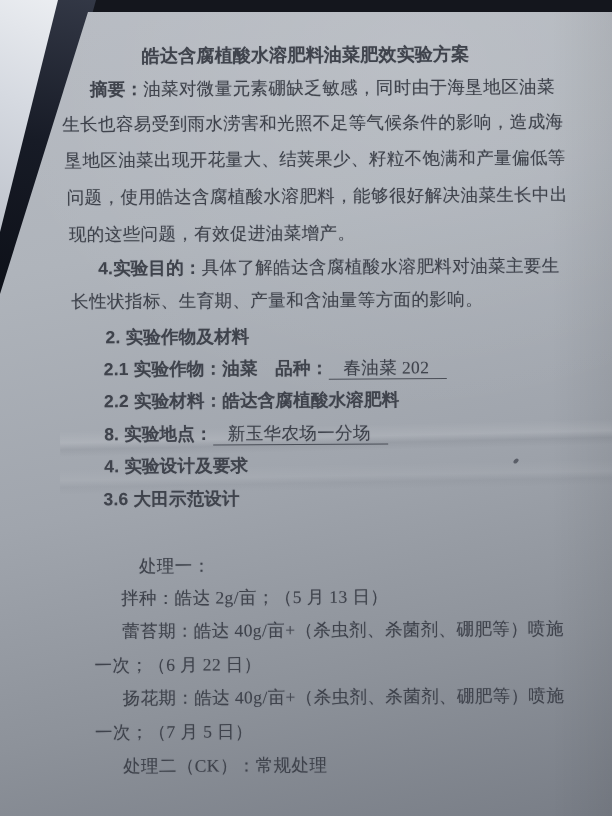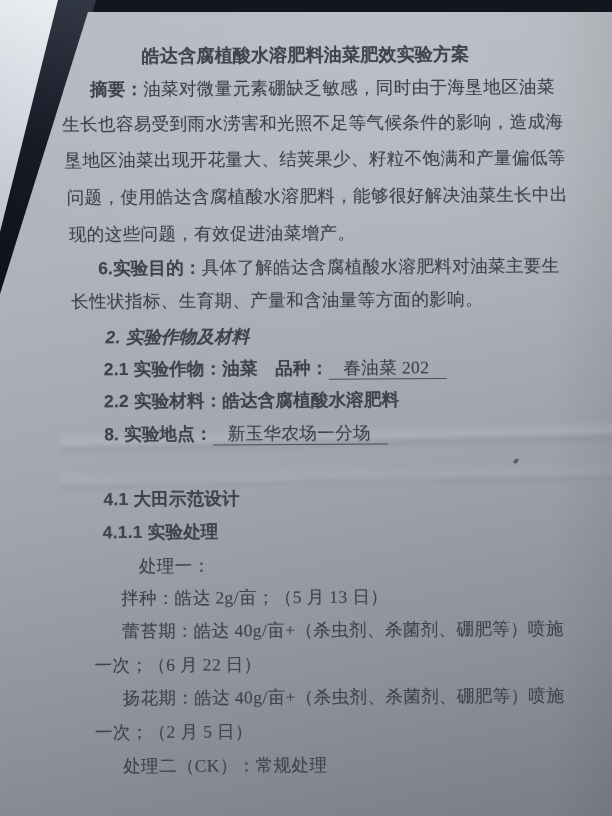--- a/index.html
+++ b/index.html
@@ -67,30 +67,30 @@
     <div class="crease c2"></div>
     <div class="speck"></div>
     <div class="text-layer">
       <div class="line b title-line" id="doc-title" style="left: 144px; top: 31px;">皓达含腐植酸水溶肥料油菜肥效实验方案</div>
 
     <div class="line" style="left: 92px; top: 64px;"><span class="b">摘要：</span><span>油菜对微量元素硼缺乏敏感，同时由于海垦地区油菜</span></div>
         <div class="line" style="left: 64px; top: 99px;"><span>生长也容易受到雨水涝害和光照不足等气候条件的影响，造成海</span></div>
         <div class="line" style="left: 66px; top: 135px;"><span>垦地区油菜出现开花量大、结荚果少、籽粒不饱满和产量偏低等</span></div>
         <div class="line" style="left: 68px; top: 172px;"><span>问题，使用皓达含腐植酸水溶肥料，能够很好解决油菜生长中出</span></div>
         <div class="line" style="left: 70px; top: 209px;"><span>现的这些问题，有效促进油菜增产。</span></div>
-        <div class="line" style="left: 99px; top: 243px;"><span class="b">6.实验目的：</span><span>具体了解皓达含腐植酸水溶肥料对油菜主要生</span></div>
+        <div class="line" style="left: 99px; top: 243px;"><span class="b">4.实验目的：</span><span>具体了解皓达含腐植酸水溶肥料对油菜主要生</span></div>
         <div class="line" style="left: 72px; top: 276px;"><span>长性状指标、生育期、产量和含油量等方面的影响。</span></div>
-        <div class="line" style="left: 106px; top: 312px; font-style: italic;"><span class="b">2. 实验作物及材料</span></div>
+        <div class="line" style="left: 106px; top: 312px;"><span class="b">2. 实验作物及材料</span></div>
         <div class="line" style="left: 104px; top: 344px;"><span class="b">2.1 实验作物：油菜　品种：</span><span class="fill">春油菜 202</span></div>
         <div class="line" style="left: 104px; top: 376px;"><span class="b">2.2 实验材料：皓达含腐植酸水溶肥料</span></div>
         <div class="line" style="left: 104px; top: 409px;"><span class="b">8. 实验地点：</span><span class="fill">新玉华农场一分场</span></div>
-        <div class="line" style="left: 103px; top: 474px;"><span class="b">4.1 大田示范设计</span></div>
-        <div class="line" style="left: 102px; top: 507px;"><span class="b">4.1.1 实验处理</span></div>
+        <div class="line" style="left: 104px; top: 441px;"><span class="b">4. 实验设计及要求</span></div>
+        <div class="line" style="left: 103px; top: 474px;"><span class="b">3.6 大田示范设计</span></div>
         <div class="line" style="left: 138px; top: 541px;"><span>处理一：</span></div>
         <div class="line" style="left: 120px; top: 573px;"><span>拌种：皓达 2g/亩；（5 月 13 日）</span></div>
         <div class="line" style="left: 121px; top: 606px;"><span>蕾苔期：皓达 40g/亩+（杀虫剂、杀菌剂、硼肥等）喷施</span></div>
         <div class="line" style="left: 93px; top: 640px;"><span>一次；（6 月 22 日）</span></div>
         <div class="line" style="left: 121px; top: 673px;"><span>扬花期：皓达 40g/亩+（杀虫剂、杀菌剂、硼肥等）喷施</span></div>
-        <div class="line" style="left: 93px; top: 707px;"><span>一次；（2 月 5 日）</span></div>
+        <div class="line" style="left: 93px; top: 707px;"><span>一次；（7 月 5 日）</span></div>
         <div class="line" style="left: 121px; top: 741px;"><span>处理二（CK）：常规处理</span></div>
       </div>
   </div>
 </div>
 
 </body></html>

